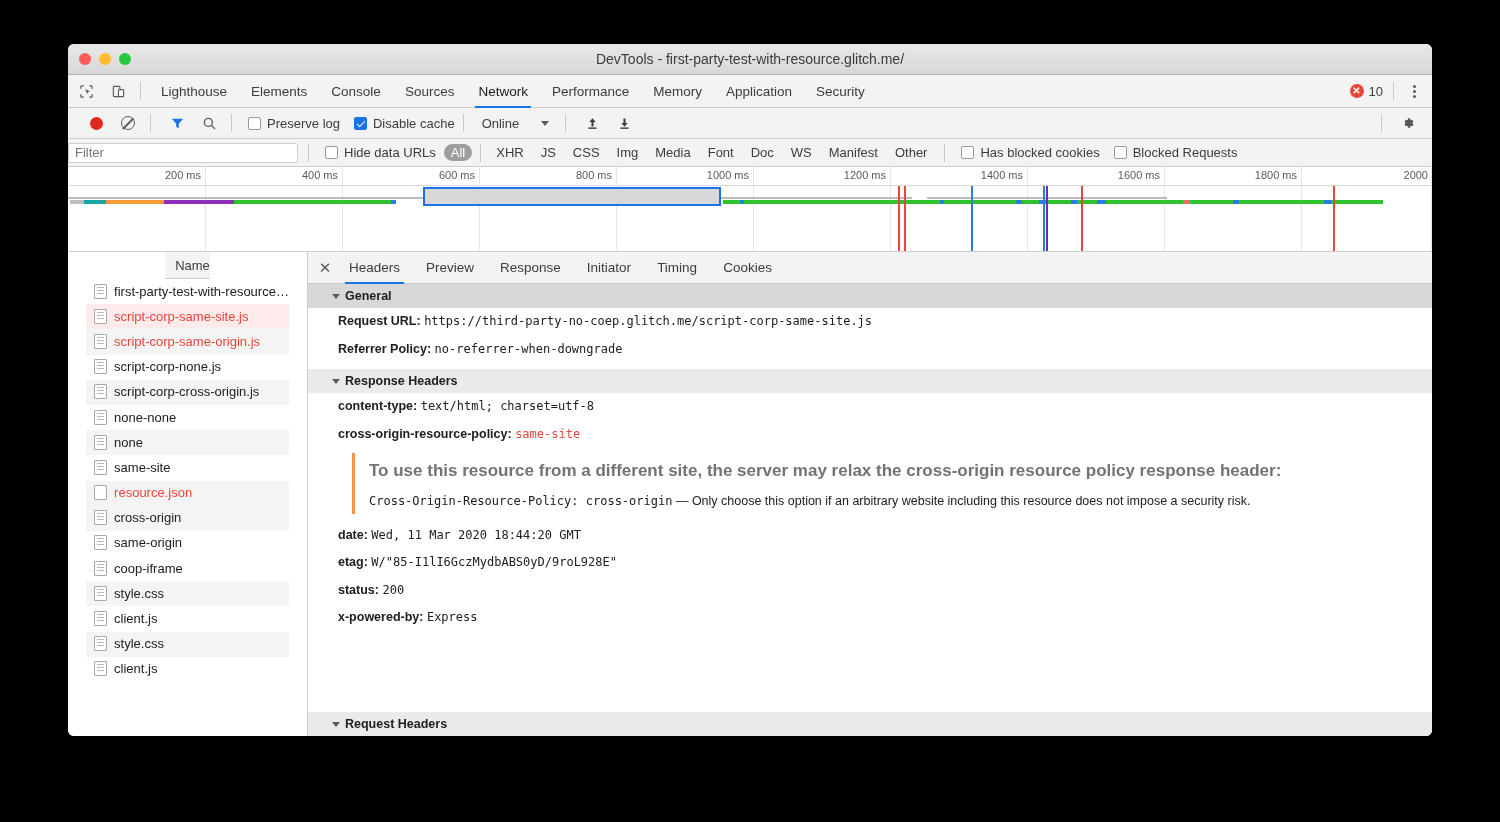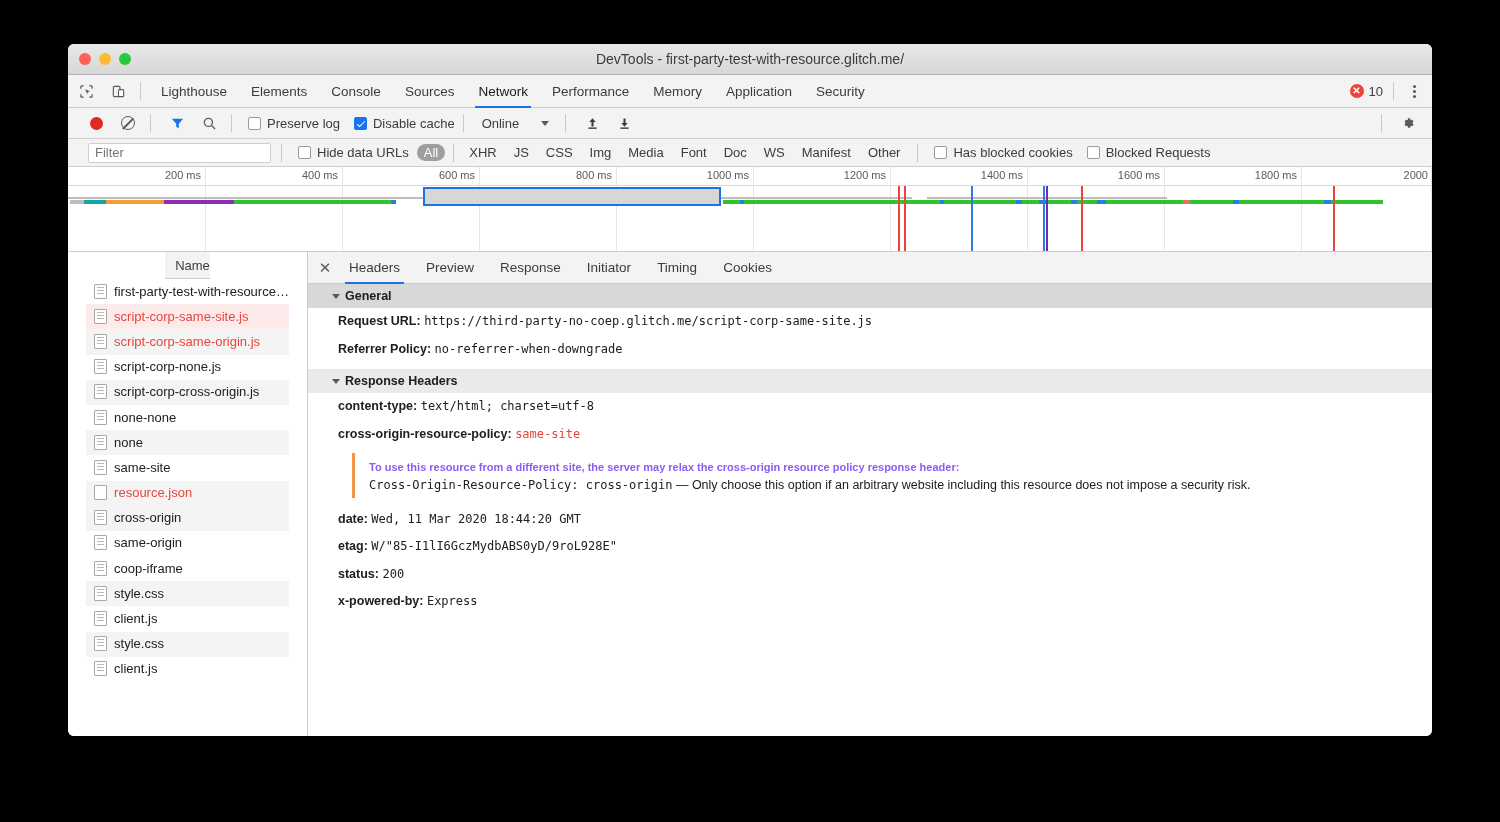--- a/index.html
+++ b/index.html
@@ -146,21 +146,21 @@
     border-right: 4.5px solid transparent;
     border-top: 5px solid #5a5a5a;
   }
   
   #filterbar {
     height: 28px; background: #f3f3f3;
     border-bottom: 1px solid #cdcdcd;
     display: flex; align-items: center; flex: none;
   }
   #filter-input {
-    width: 183px; height: 20px; margin-left: 20px;
+    width: 230px; height: 20px; margin-left: 0;
     border: 1px solid #cfcfcf; border-radius: 2px;
     background: #fff; font-size: 13px; color: #5f5f5f;
     padding: 0 6px; outline: none;
     font-family: "Liberation Sans", sans-serif;
   }
   .ftype {
     font-size: 13px; color: #3c3c3c;
     padding: 1px 7px; border-radius: 9px; white-space: nowrap;
   }
   .ftype.sel { background: #9e9e9e; color: #fff; }
@@ -283,22 +283,22 @@
   .hkey { font-weight: bold; }
   .hval { font-family: "DejaVu Sans Mono", monospace; font-size: 12px; }
   .hval.red { color: #e8453c; }
   .callout {
     margin: 4px 0 8px 44px;
     border-left: 3px solid #f0954a;
     padding: 8px 0 6px 14px;
     max-width: 1030px;
   }
   .callout-title {
-    font-size: 11px; font-weight: bold; color: #8b5cf6;
-    margin-bottom: 5px;
+    font-size: 17px; font-weight: bold; color: #737373;
+    margin-bottom: 13px;
   }
   .callout-body { font-size: 12.5px; color: #202020; }
   .callout-body code {
     font-family: "DejaVu Sans Mono", monospace; font-size: 12px;
   }
   #req-hdr-bottom {
     position: absolute; left: 0; right: 0; bottom: 0;
   }
 </style>
 </head>
@@ -659,18 +659,22 @@
           </div>
           <div class="hrow">
             <span class="hkey">status:</span>
             <span class="hval">200</span>
           </div>
           <div class="hrow">
             <span class="hkey">x-powered-by:</span>
             <span class="hval">Express</span>
           </div>
 
+          <div id="req-hdr-bottom" class="sec-hdr alt2">
+            <span class="tri"></span>
+            <span>Request Headers</span>
+          </div>
 
         </div>
       </div>
     </div>
   </div>
 </div>
 
 </body></html>

